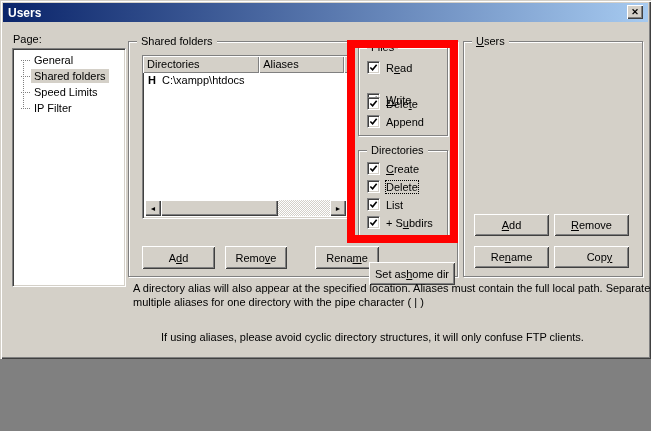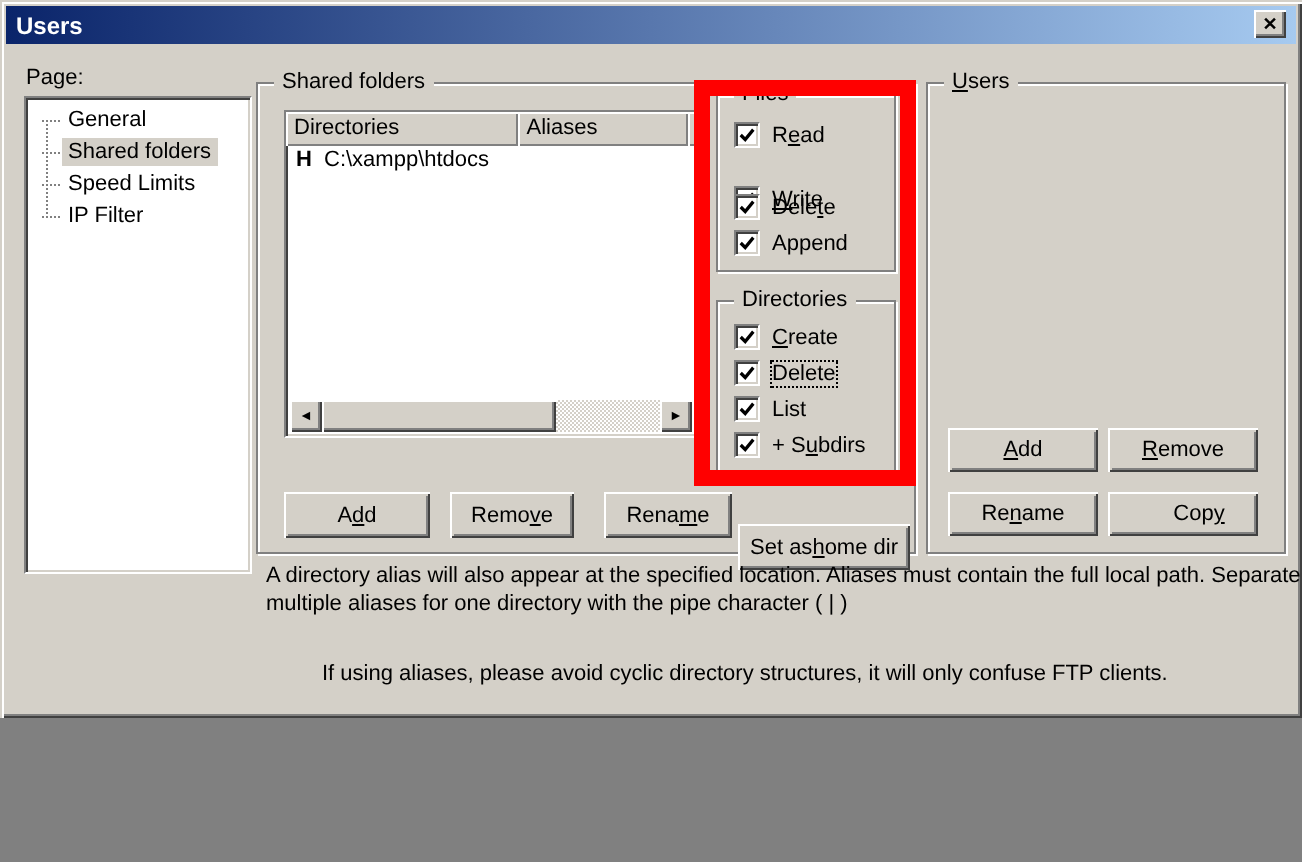--- a/index.html
+++ b/index.html
@@ -118,21 +118,21 @@
           </div>
         <div class="sb-thumb"></div>
         <div class="sb-btn" style="right:0;">
             <span>►</span>
           </div>
       </div>
     </div>
 
     <button class="btn" style="left:13px;top:204px;width:73px;height:23px;">A<u>d</u>d</button>
     <button class="btn" style="left:96px;top:204px;width:62px;height:23px;">Remo<u>v</u>e</button>
-    <button class="btn" style="left:173px;top:204px;width:64px;height:23px;">Rena<u>m</u>e</button>
+    <button class="btn" style="left:186px;top:204px;width:64px;height:23px;">Rena<u>m</u>e</button>
     <button class="btn" style="left:240px;top:220px;width:86px;height:23px;">Set as <u>h</u>ome dir</button>
   </div>
 
   <div class="groupbox" style="left:358px;top:47px;width:90px;height:89px;">
     <span class="group-label">Files</span>
     <div class="check-row" style="left:8px;top:13px;">
       <span class="checkbox checked">
           <svg class="glyph" width="9" height="9" viewBox="0 0 10 10">
             <path d="M1.5 5 L4 7.5 L8.5 2" stroke="#000" stroke-width="1.8" fill="none"></path>
           </svg>

